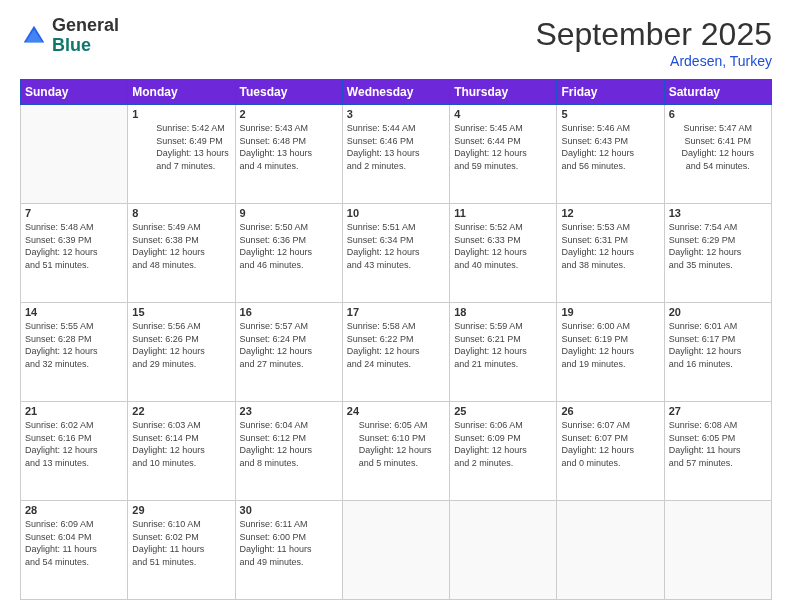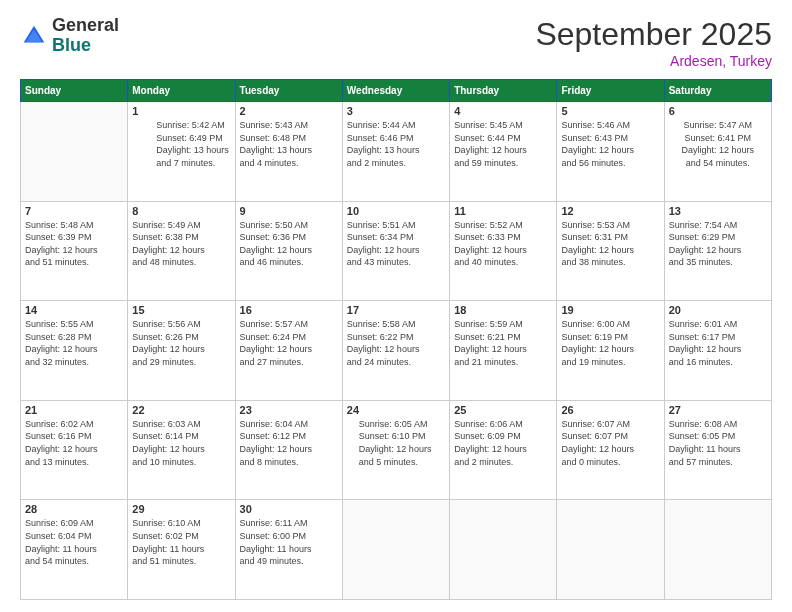--- a/index.html
+++ b/index.html
@@ -50,33 +50,33 @@
     .title-block {
       text-align: right;
     }
     .title-month {
       font-size: 32px;
       font-weight: normal;
       color: #333;
     }
     .title-location {
       font-size: 14px;
-      color: #a21caf;
+      color: #1d4ed8;
     }
     .calendar {
       flex: 1;
       border: 1px solid #ccc;
       border-collapse: collapse;
       width: 100%;
       table-layout: fixed;
     }
     .calendar th {
-      background: #15803d;
+      background: #6d28d9;
       color: #fff;
-      font-size: 10px;
+      font-size: 12px;
       font-weight: bold;
       padding: 5px 4px;
       text-align: left;
       border: 1px solid #1e50c8;
     }
     .calendar td {
       border: 1px solid #ccc;
       vertical-align: top;
       padding: 3px 4px;
       font-size: 9.5px;

